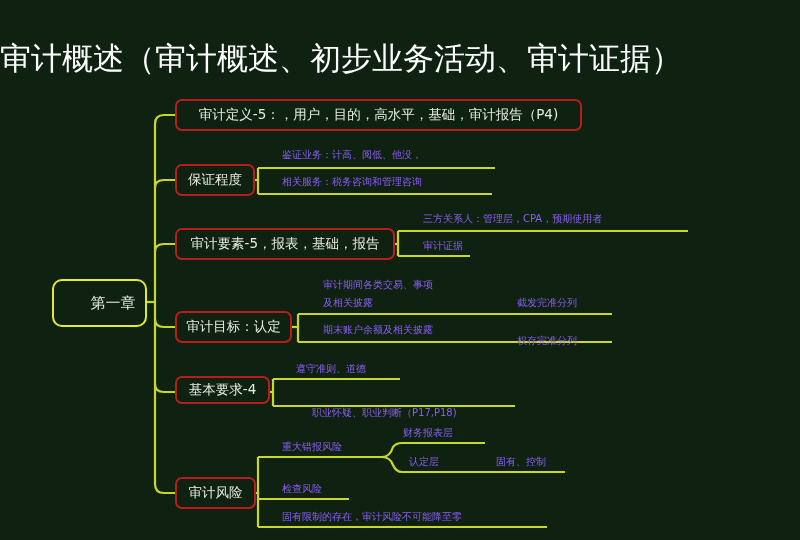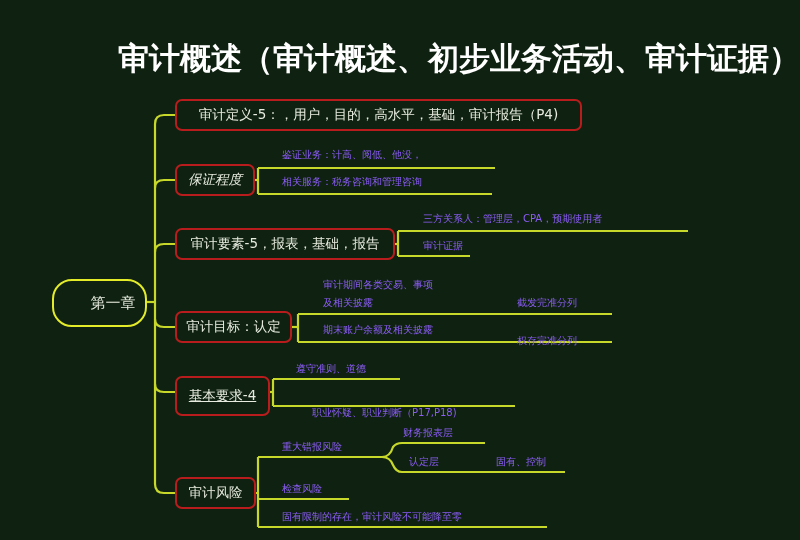--- a/index.html
+++ b/index.html
@@ -3,31 +3,31 @@
 <meta charset="utf-8">
 <style>
   html, body { margin:0; padding:0; }
   body {
     width:800px; height:540px; overflow:hidden; position:relative;
     background:#0f2211;
     font-family:"DejaVu Sans","Liberation Sans",sans-serif;
     color:#e8ece0;
   }
   .title {
-    position:absolute; left:0; top:38px; width:800px; text-align:right;
-    font-size:31px; font-weight:bold; color:#ffffff; letter-spacing:0px;
+    position:absolute; left:0; top:38px; width:800px; text-align:left;
+    font-size:31px; font-weight:normal; color:#ffffff; letter-spacing:0px;
   }
   svg.lines { position:absolute; left:0; top:0; width:800px; height:540px; }
   .box {
     position:absolute; border:2px solid #b91c1c; border-radius:7px;
     background:#0f2211; color:#e8ece0; font-size:13.5px;
     display:flex; align-items:center; justify-content:center; box-sizing:border-box;
     white-space:nowrap;
   }
-  .root { border-color:#e4ec2a; border-width:2.5px; border-radius:20px; font-size:15px;padding-left:27px; }
+  .root { border-color:#e4ec2a; border-width:2.5px; border-radius:10px; font-size:15px;padding-left:27px; }
   .lbl {
     position:absolute; font-size:10px; color:#8b5cf6; white-space:nowrap; line-height:17px;
   }
 </style>
 </head>
 <body>
 
 <div class="title">审计概述（审计概述、初步业务活动、审计证据）</div>
 
 <svg class="lines" viewBox="0 0 800 540">
@@ -76,42 +76,42 @@
 </svg>
 
 <div class="box root" style="left:52px; top:279px; width:95px; height:48px;">
   <span>第一章</span>
 </div>
 
 <div class="box" style="left:175px; top:99px; width:407px; height:32px;">
   <span>审计定义-5：，用户，目的，高水平，基础，审计报告（P4)</span>
 </div>
 
-<div class="box" style="left:175px; top:164px; width:80px; height:32px;font-style:italic;">
+<div class="box" style="left:175px; top:164px; width:80px; height:32px;">
   <span>保证程度</span>
 </div>
 <div class="lbl" style="left:282px; top:146px;">鉴证业务：计高、阅低、他没，</div>
 <div class="lbl" style="left:282px; top:173px;">相关服务：税务咨询和管理咨询</div>
 
 <div class="box" style="left:175px; top:228px; width:220px; height:32px;">
   <span>审计要素-5，报表，基础，报告</span>
 </div>
 <div class="lbl" style="left:423px; top:210px;">三方关系人：管理层，CPA，预期使用者</div>
 <div class="lbl" style="left:423px; top:237px;">审计证据</div>
 
 <div class="box" style="left:175px; top:311px; width:117px; height:32px;">
   <span>审计目标：认定</span>
 </div>
 <div class="lbl" style="left:323px; top:276px;">审计期间各类交易、事项</div>
 <div class="lbl" style="left:323px; top:294px;">及相关披露</div>
 <div class="lbl" style="left:517px; top:294px;">截发完准分列</div>
 <div class="lbl" style="left:323px; top:321px;">期末账户余额及相关披露</div>
 <div class="lbl" style="left:517px; top:332px;">权存完准分列</div>
 
-<div class="box" style="left:175px; top:376px; width:95px; height:40px;text-decoration:underline;">
+<div class="box" style="left:175px; top:376px; width:95px; height:28px;">
   <span>基本要求-4</span>
 </div>
 <div class="lbl" style="left:296px; top:360px;">遵守准则、道德</div>
 <div class="lbl" style="left:296px; top:404px;margin-left:16px;">职业怀疑、职业判断（P17,P18)</div>
 
 <div class="box" style="left:175px; top:477px; width:81px; height:32px;">
   <span>审计风险</span>
 </div>
 <div class="lbl" style="left:282px; top:438px;">重大错报风险</div>
 <div class="lbl" style="left:403px; top:424px;">财务报表层</div>

